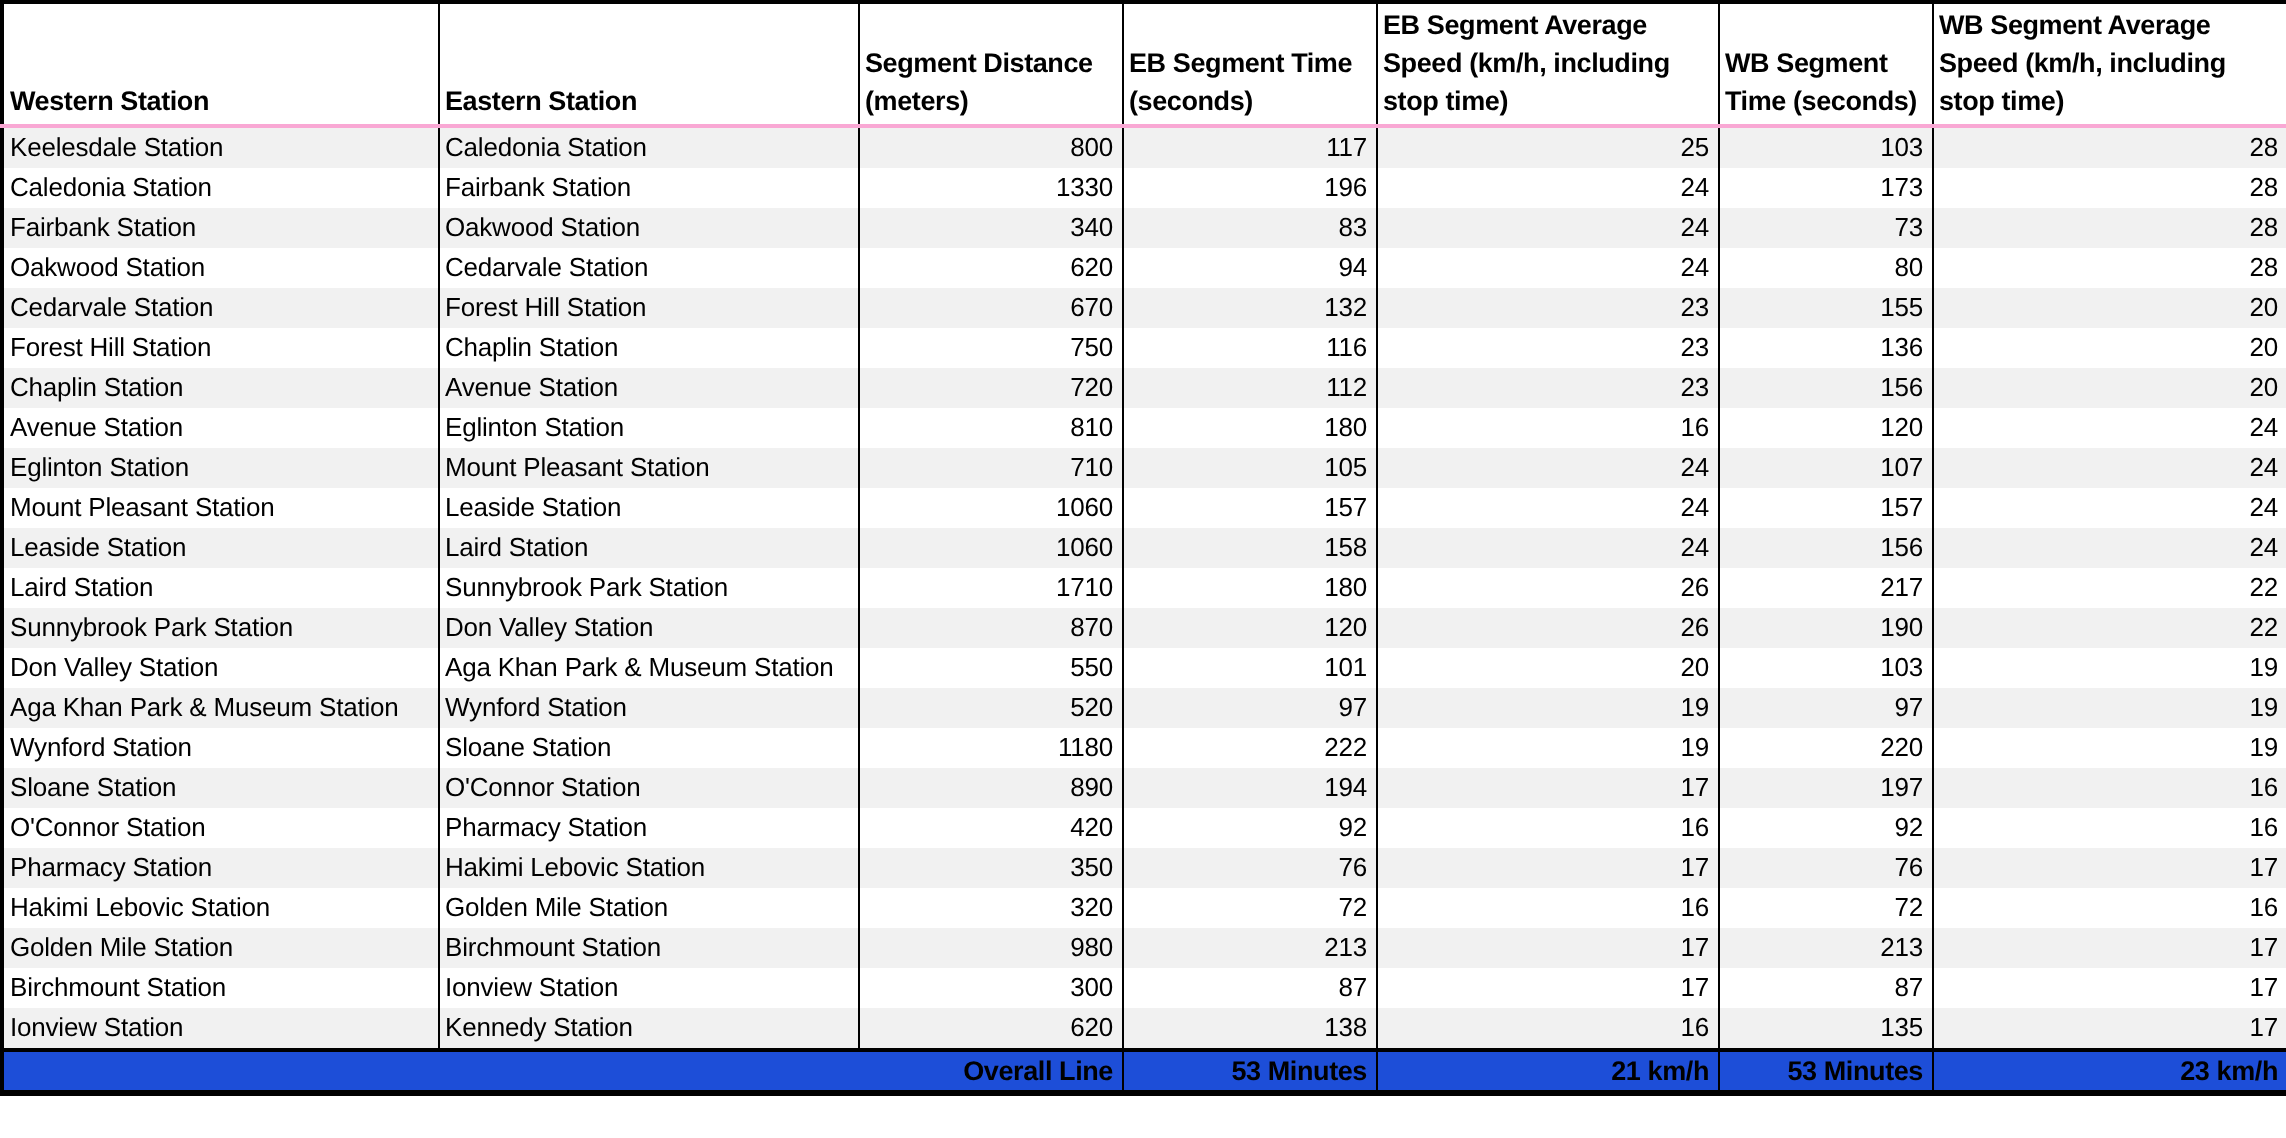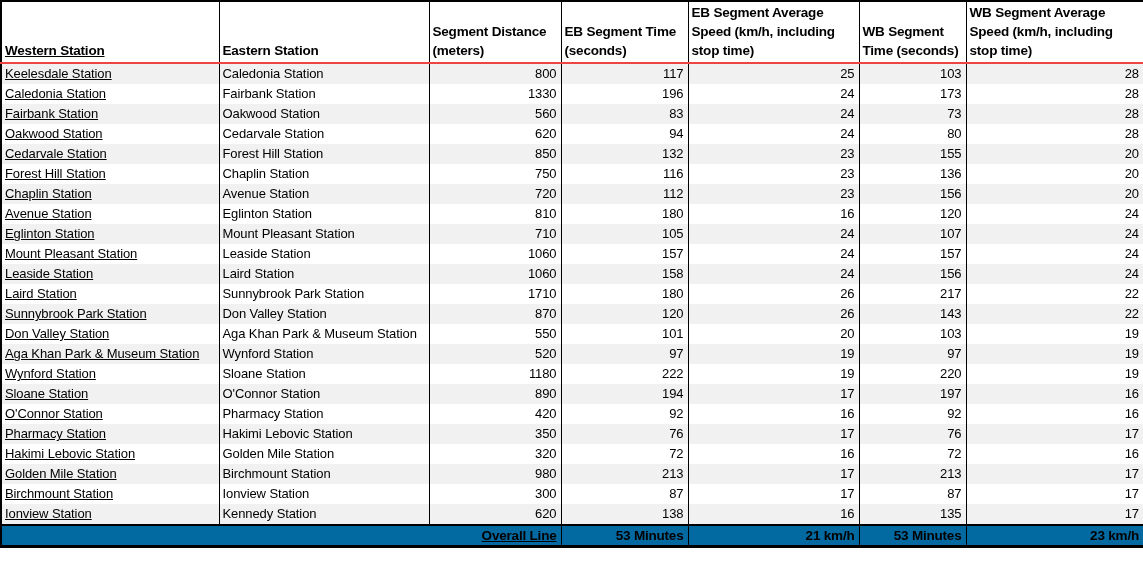--- a/index.html
+++ b/index.html
@@ -31,32 +31,32 @@
   col.c4 { width: 127px; }
   col.c5 { width: 171px; }
   col.c6 { width: 107px; }
   col.c7 { width: 178px; }
 
   th, td {
     border-left: 1px solid #000;
     box-sizing: border-box;
     overflow: hidden;
   }
-  th:first-child, td:first-child { border-left: none; text-decoration: underline; }
+  th:first-child, td:first-child { border-left: none; }
 
   thead th {
     height: 60px;
     vertical-align: bottom;
     text-align: left;
     font-size: 13.5px;
     font-weight: 700;
     line-height: 1.42;
     padding: 1px 3px 2px 3px;
     letter-spacing: -0.2px;
-    border-bottom: 2px solid #ef4444;
+    border-bottom: 2px solid #f9a8d4;
     background: #ffffff;
   }
 
   tbody td {
     height: 20px;
     font-size: 13px;
     line-height: 20px;
     padding: 0 3px;
     white-space: nowrap;
     letter-spacing: -0.1px;
@@ -69,21 +69,21 @@
 
   tfoot td {
     height: 19px;
     font-size: 13.5px;
     font-weight: 700;
     line-height: 19px;
     text-align: right;
     padding: 0 4px;
     letter-spacing: -0.2px;
     border-top: 2px solid #000;
-    background: #0369a1;
+    background: #1d4ed8;
     white-space: nowrap;
   }
 </style>
 </head>
 <body>
 
 <div class="sheet">
   <table class="segment-table">
     <colgroup>
       <col class="c1">
@@ -120,39 +120,39 @@
           <td>Fairbank Station</td>
           <td class="num">1330</td>
           <td class="num">196</td>
           <td class="num">24</td>
           <td class="num">173</td>
           <td class="num">28</td>
         </tr>
         <tr class="band">
           <td>Fairbank Station</td>
           <td>Oakwood Station</td>
-          <td class="num">560</td>
+          <td class="num">340</td>
           <td class="num">83</td>
           <td class="num">24</td>
           <td class="num">73</td>
           <td class="num">28</td>
         </tr>
         <tr>
           <td>Oakwood Station</td>
           <td>Cedarvale Station</td>
           <td class="num">620</td>
           <td class="num">94</td>
           <td class="num">24</td>
           <td class="num">80</td>
           <td class="num">28</td>
         </tr>
         <tr class="band">
           <td>Cedarvale Station</td>
           <td>Forest Hill Station</td>
-          <td class="num">850</td>
+          <td class="num">670</td>
           <td class="num">132</td>
           <td class="num">23</td>
           <td class="num">155</td>
           <td class="num">20</td>
         </tr>
         <tr>
           <td>Forest Hill Station</td>
           <td>Chaplin Station</td>
           <td class="num">750</td>
           <td class="num">116</td>
@@ -213,21 +213,21 @@
           <td class="num">26</td>
           <td class="num">217</td>
           <td class="num">22</td>
         </tr>
         <tr class="band">
           <td>Sunnybrook Park Station</td>
           <td>Don Valley Station</td>
           <td class="num">870</td>
           <td class="num">120</td>
           <td class="num">26</td>
-          <td class="num">143</td>
+          <td class="num">190</td>
           <td class="num">22</td>
         </tr>
         <tr>
           <td>Don Valley Station</td>
           <td>Aga Khan Park &amp; Museum Station</td>
           <td class="num">550</td>
           <td class="num">101</td>
           <td class="num">20</td>
           <td class="num">103</td>
           <td class="num">19</td>

